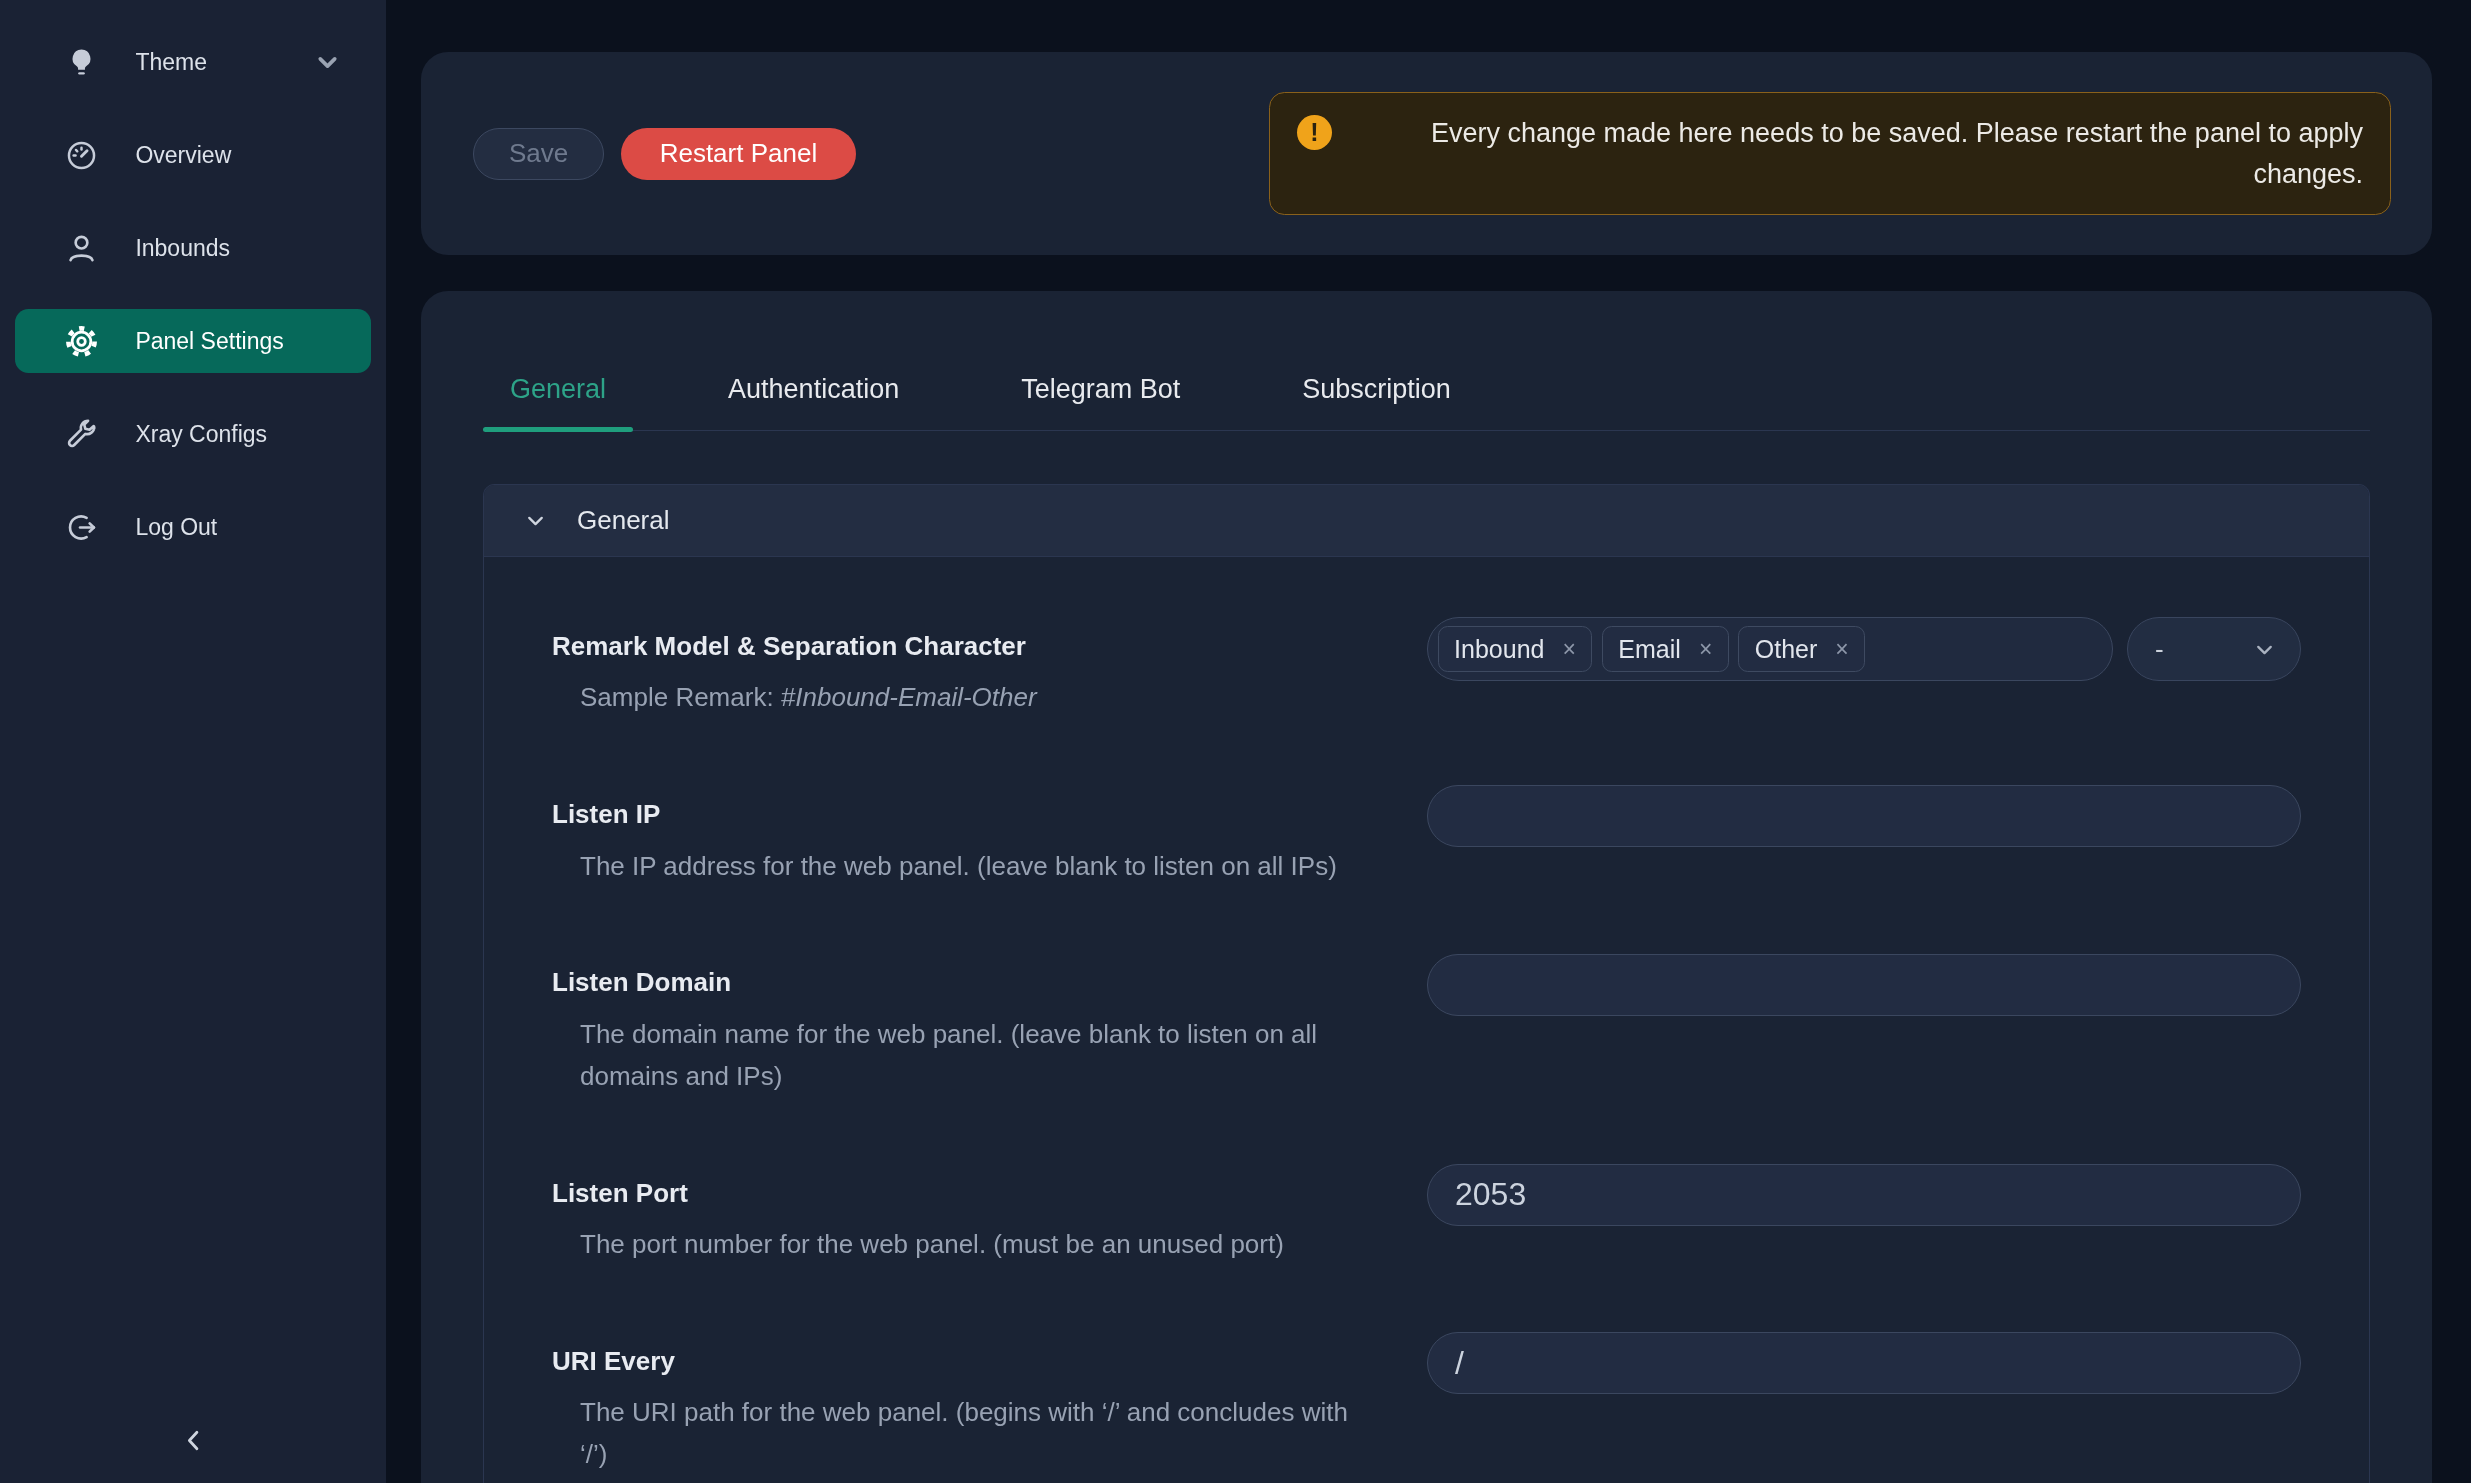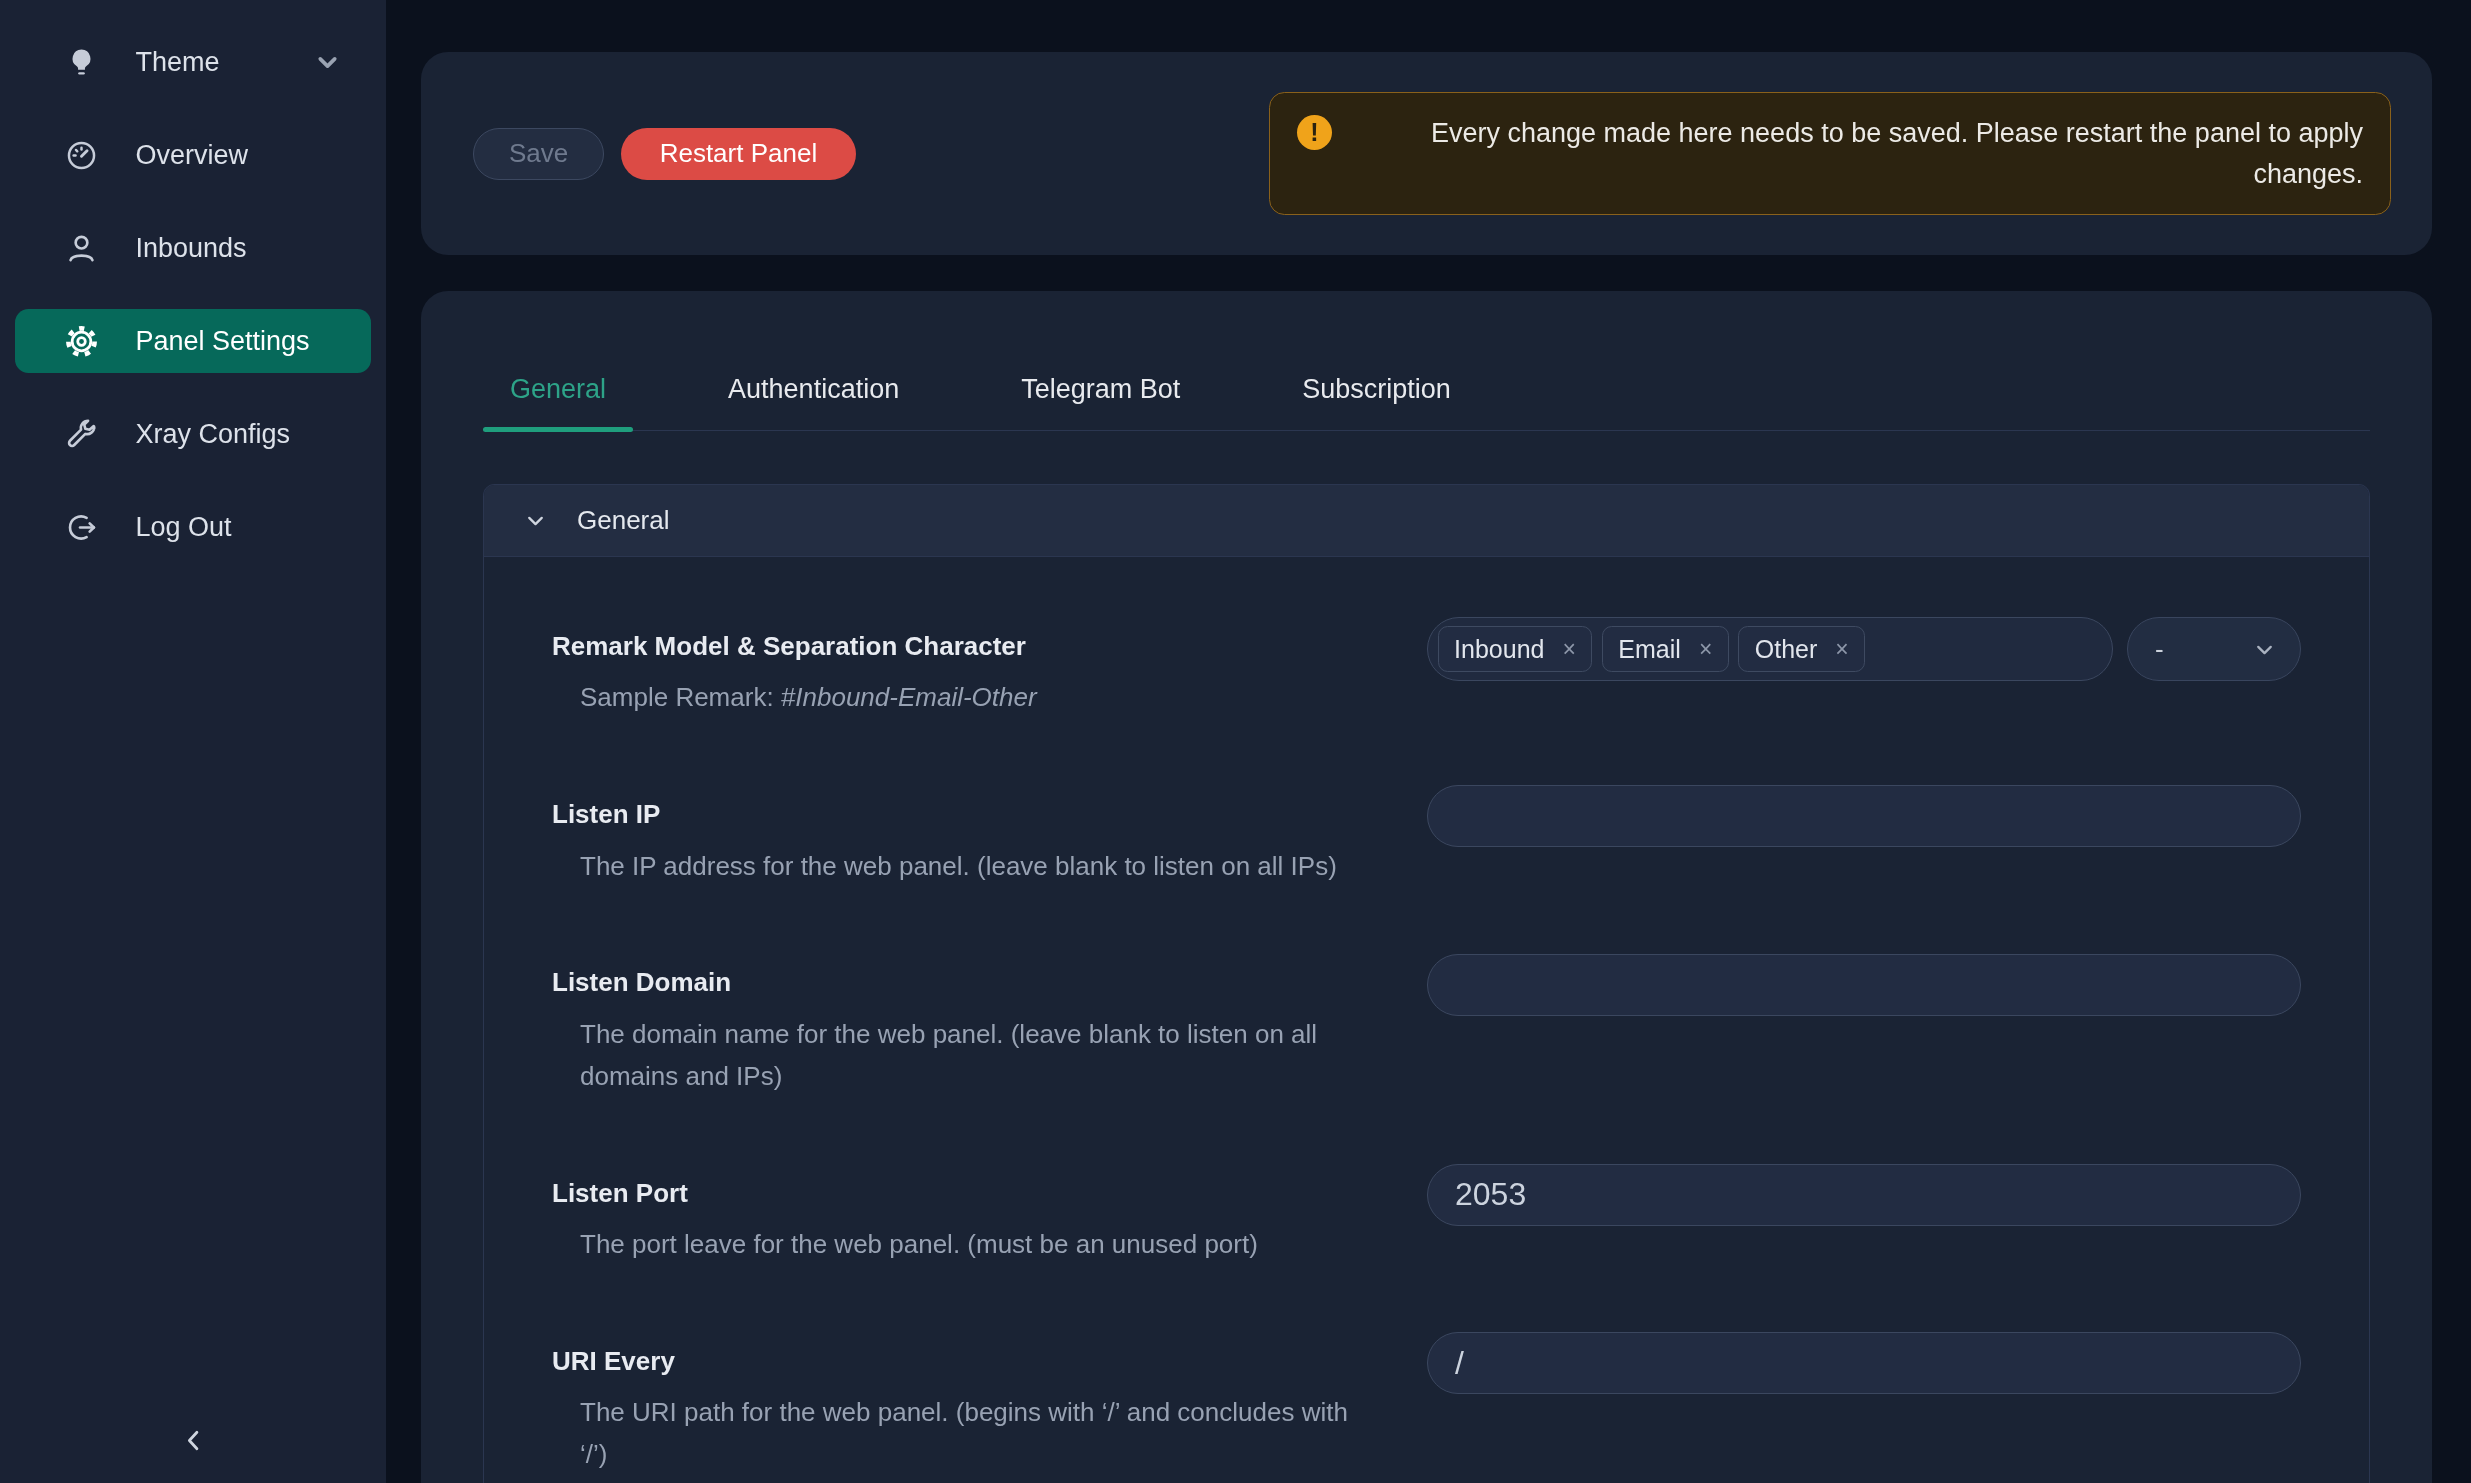--- a/index.html
+++ b/index.html
@@ -13,21 +13,21 @@
 
   
   .sidebar {
     width:386px; height:1483px; background:#1a2234;
     flex:0 0 386px; position:relative;
   }
   .side-item {
     height:64px; margin:0 15.4px 29px 15.4px;
     display:flex; align-items:center;
     padding:0 29px 0 48px; gap:35px;
-    border-radius:13.5px; font-size:27px; color:#dde2ea;
+    border-radius:13.5px; font-size:23px; color:#dde2ea;
     cursor:pointer;
   }
   .side-item:first-child { margin-top:30px; }
   .side-item .icon { width:37px; height:37px; flex:0 0 37px; color:#c6ccd8; display:flex; align-items:center; justify-content:center; }
   .side-item.active { background:#06695a; color:#ffffff; }
   .side-item.active .icon { color:#ffffff; }
   .side-item .spacer { flex:1; }
   .side-item .chev { width:29px; height:29px; color:#9aa3b2; }
   .side-collapse {
     position:absolute; bottom:19.3px; left:170px;
@@ -299,21 +299,21 @@
             <div class="fdesc">The domain name for the web panel. (leave blank to listen on all domains and IPs)</div>
           </div>
           <div class="fc">
             <input class="tinput" type="text" value="" style="">
           </div>
         </div>
 
         <div class="frow">
           <div class="fl">
             <div class="flabel">Listen Port</div>
-            <div class="fdesc">The port leave for the web panel. (must be an unused port)</div>
+            <div class="fdesc">The port number for the web panel. (must be an unused port)</div>
           </div>
           <div class="fc">
             <input class="tinput" type="text" value="2053" style="">
           </div>
         </div>
 
         <div class="frow">
           <div class="fl">
             <div class="flabel">URI Every</div>
             <div class="fdesc">The URI path for the web panel. (begins with ‘/’ and concludes with ‘/’)</div>

